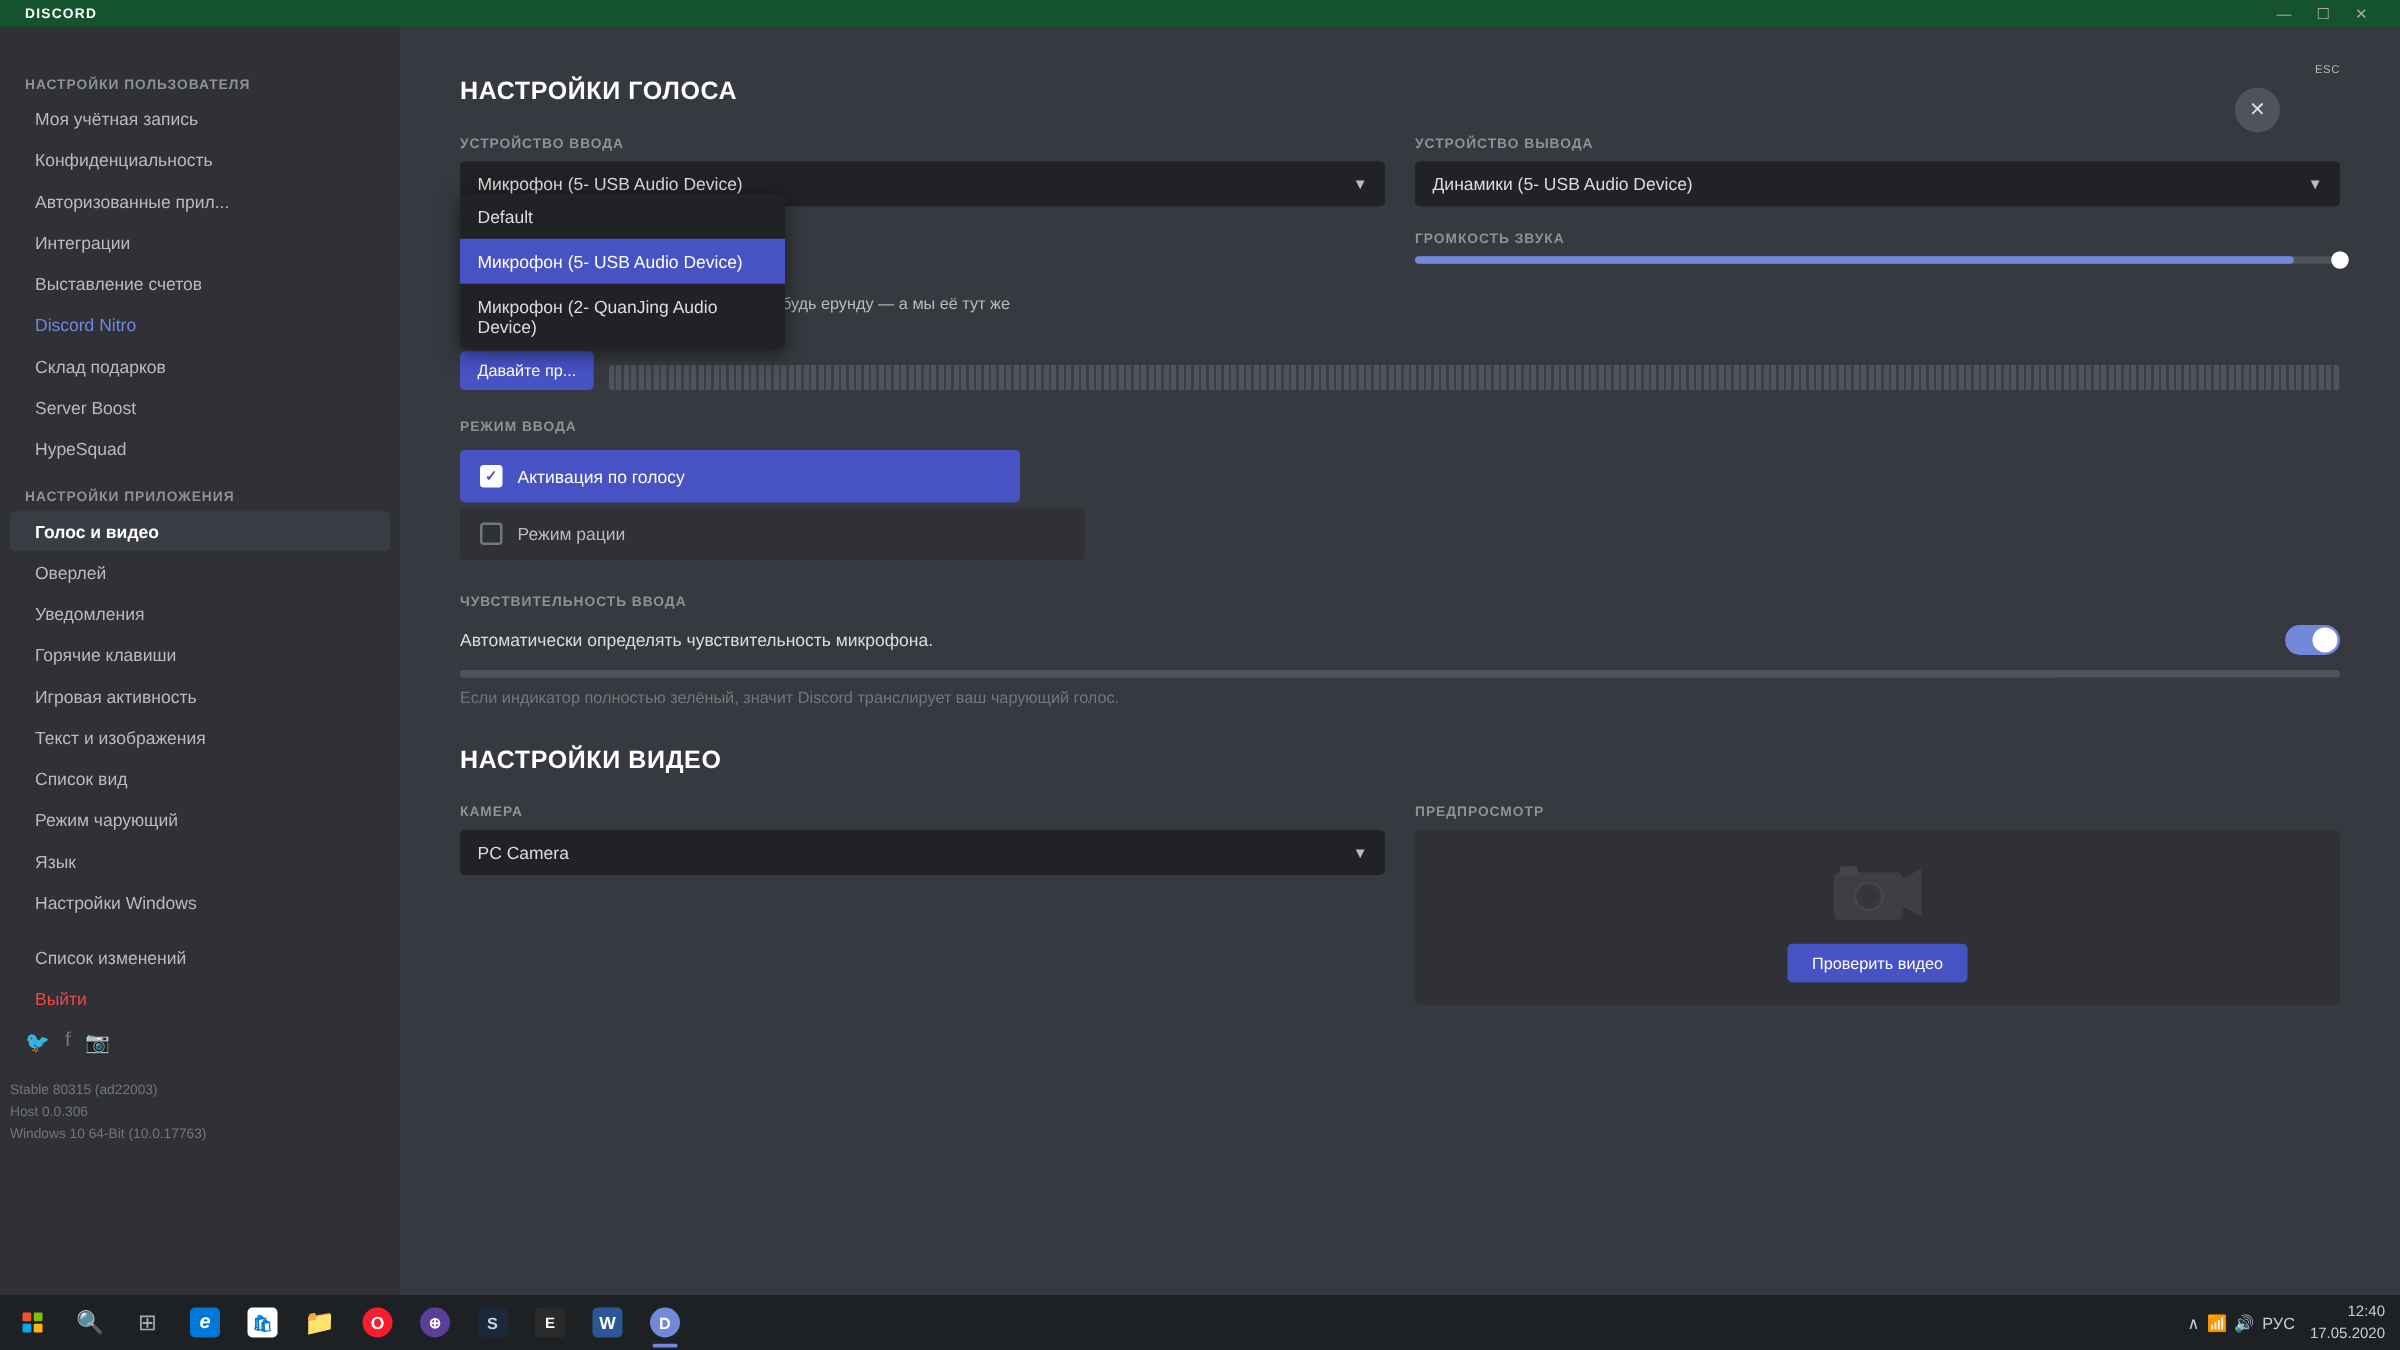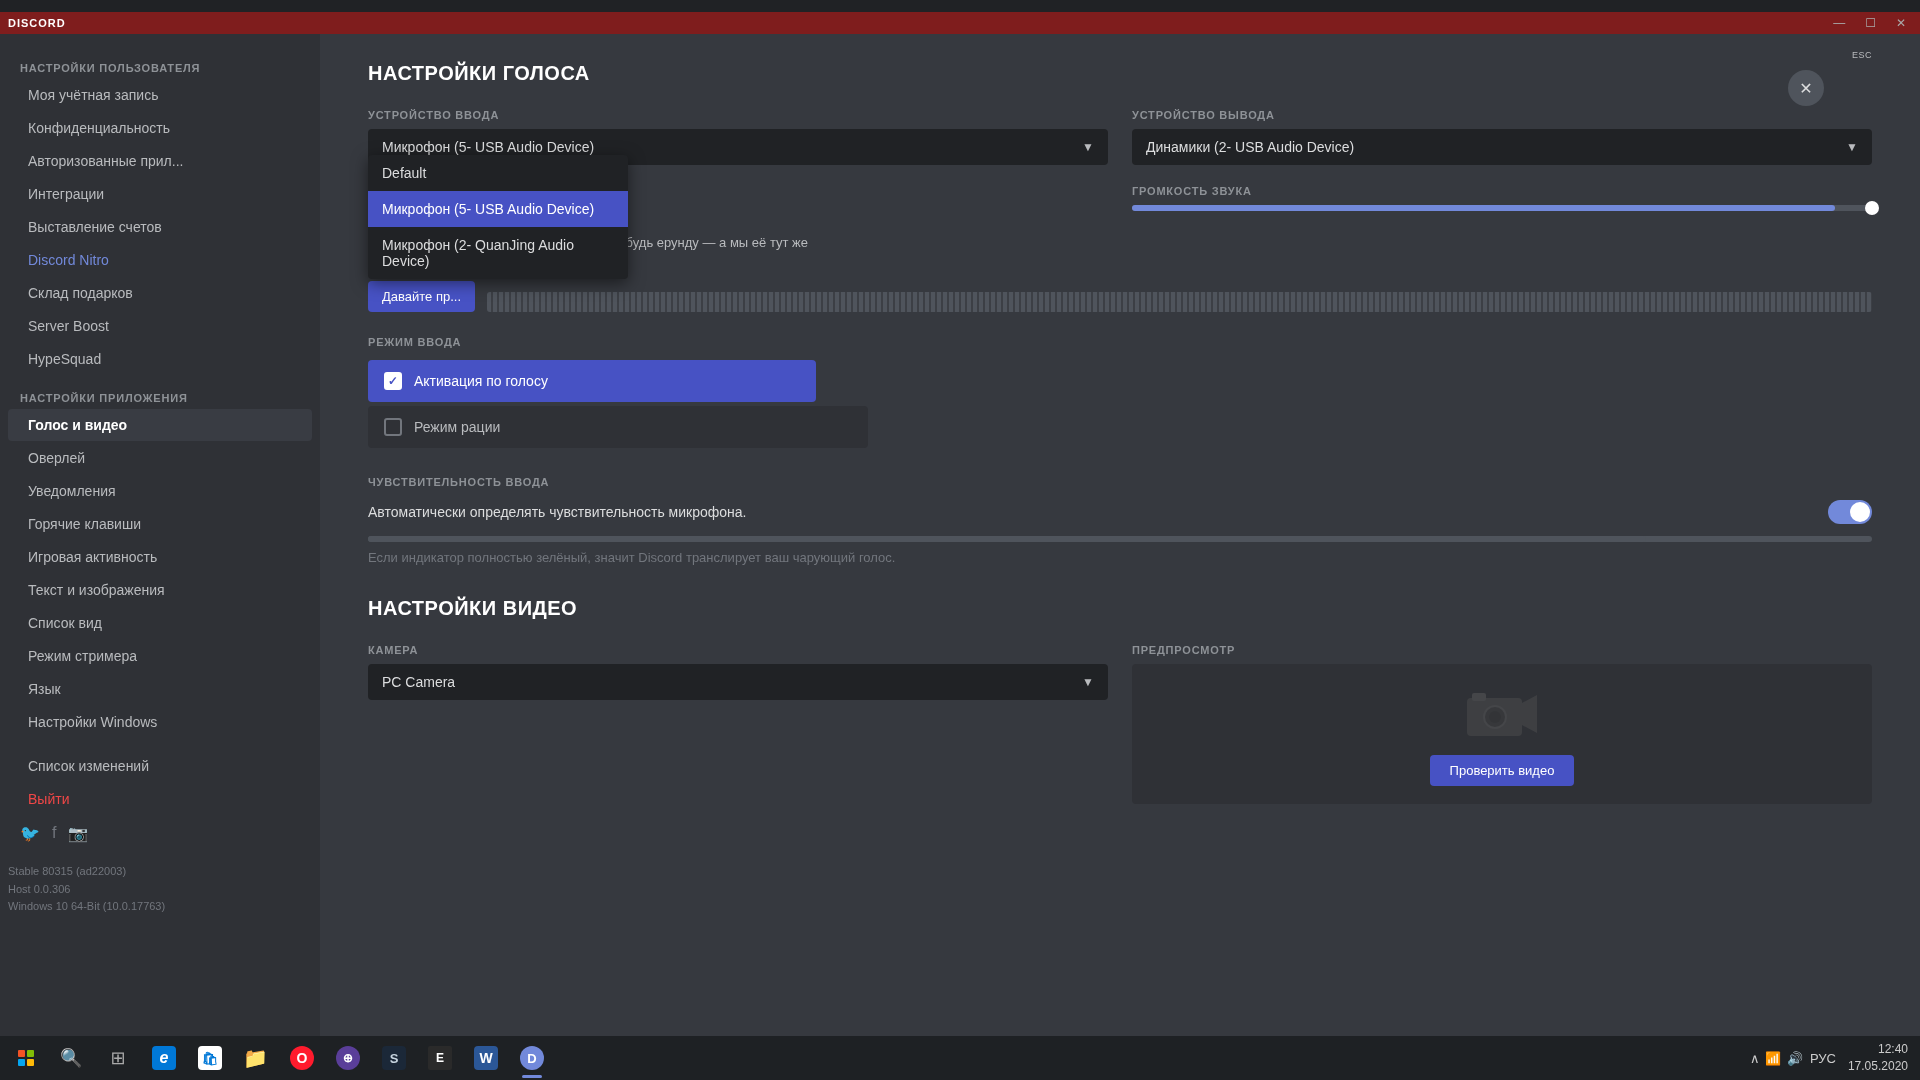--- a/index.html
+++ b/index.html
@@ -9,27 +9,27 @@
       background: #202225;
       font-family: 'Segoe UI', sans-serif;
       overflow: hidden;
       position: relative;
     }
 
     
     #titlebar {
       width: 100%;
       height: 22px;
-      background: #7f1d1d;
+      background: #14532d;
       display: flex;
       align-items: center;
       justify-content: space-between;
-      padding: 0 8px;
+      padding: 0 20px;
       position: absolute;
-      top: 12px;
+      top: 0;
       left: 0;
       z-index: 100;
     }
     #titlebar-logo {
       color: #fff;
       font-size: 11px;
       font-weight: bold;
       letter-spacing: 1px;
     }
     #titlebar-controls {
@@ -545,21 +545,21 @@
 
     <div class="sidebar-section-label">НАСТРОЙКИ ПРИЛОЖЕНИЯ</div>
 
     <div class="sidebar-item active">Голос и видео</div>
     <div class="sidebar-item">Оверлей</div>
     <div class="sidebar-item">Уведомления</div>
     <div class="sidebar-item">Горячие клавиши</div>
     <div class="sidebar-item">Игровая активность</div>
     <div class="sidebar-item">Текст и изображения</div>
     <div class="sidebar-item">Список вид</div>
-    <div class="sidebar-item">Режим стримера</div>
+    <div class="sidebar-item">Режим чарующий</div>
     <div class="sidebar-item">Язык</div>
     <div class="sidebar-item">Настройки Windows</div>
 
     <div style="margin-top:12px;"></div>
     <div class="sidebar-item">Список изменений</div>
 
     <div class="sidebar-item logout">Выйти</div>
 
     <div class="sidebar-social">
       <span>🐦</span>
@@ -597,21 +597,21 @@
         <div id="input-dropdown">
           <div class="dropdown-item">Default</div>
           <div class="dropdown-item selected">Микрофон (5- USB Audio Device)</div>
           <div class="dropdown-item">Микрофон (2- QuanJing Audio Device)</div>
         </div>
       </div>
 
       <div class="device-col">
         <div class="device-label">УСТРОЙСТВО ВЫВОДА</div>
         <div class="select-box">
-          <span>Динамики (2- USB Audio Device)</span>
+          <span>Динамики (5- USB Audio Device)</span>
           <span class="chevron">▼</span>
         </div>
 
         <div style="margin-top:20px;">
           <div class="volume-label">ГРОМКОСТЬ ЗВУКА</div>
           <div class="slider-container">
             <div class="slider-fill"></div>
             <div class="slider-thumb"></div>
           </div>
         </div>

